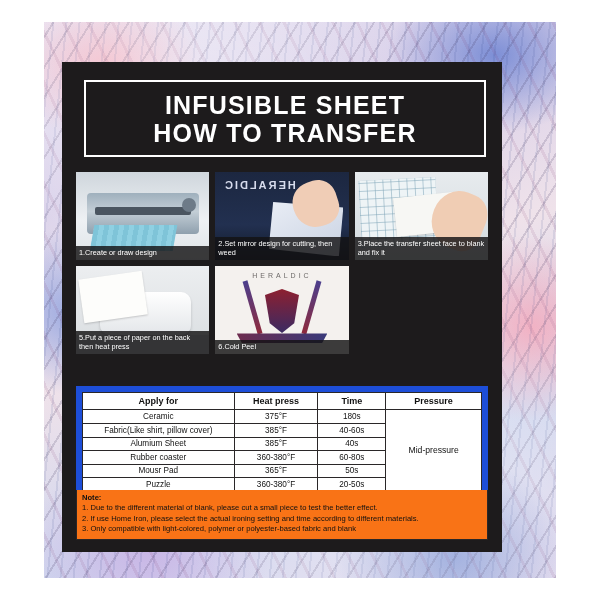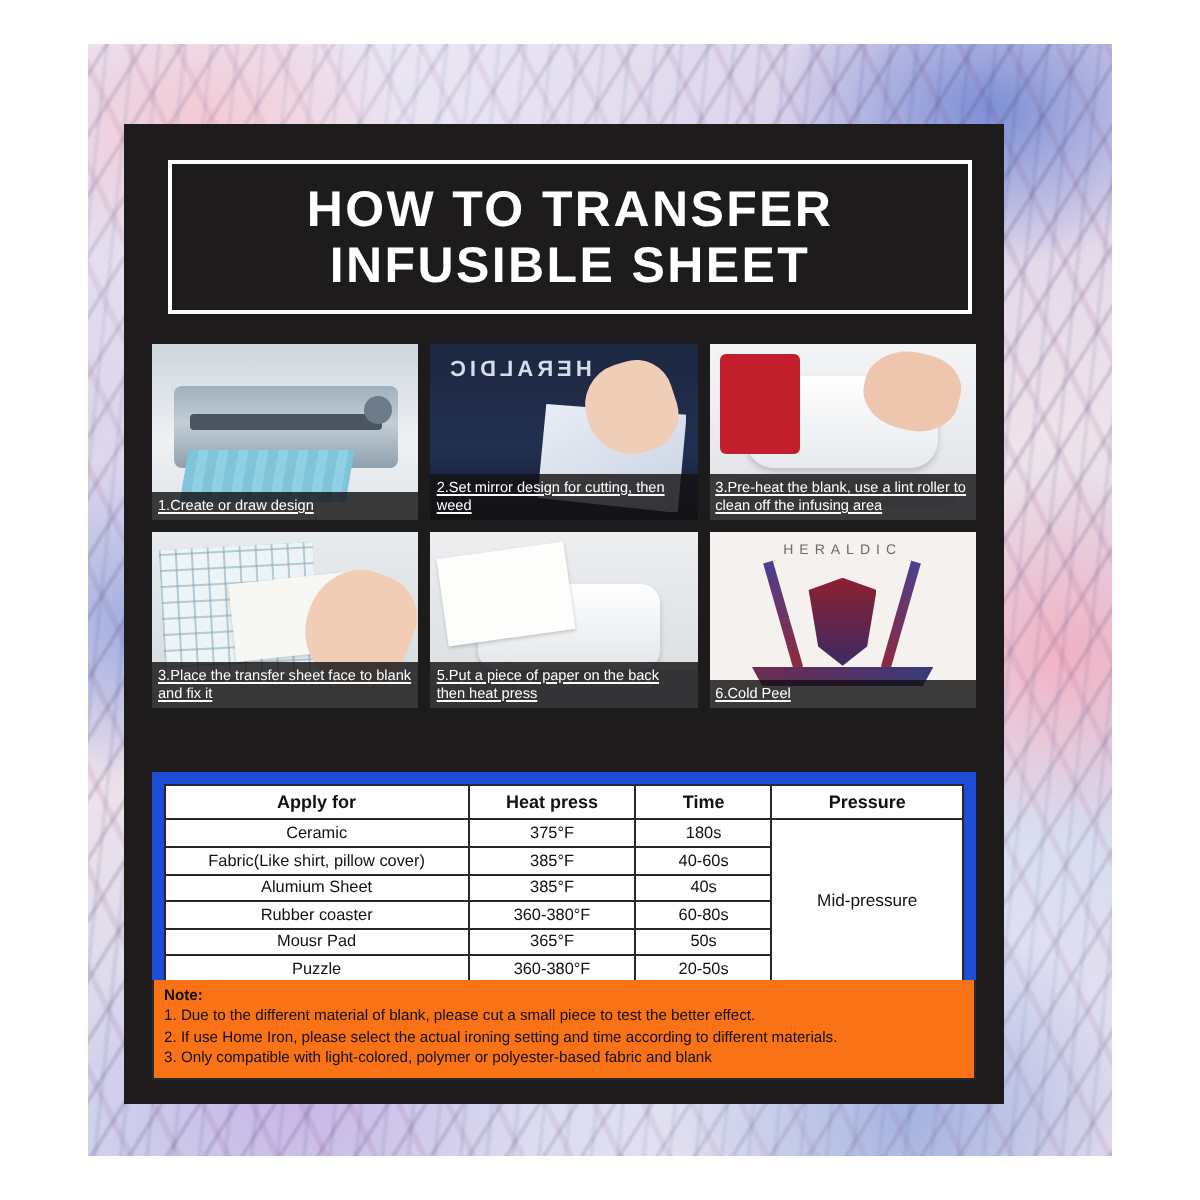--- a/index.html
+++ b/index.html
@@ -119,21 +119,20 @@
     position: absolute;
     left: 0;
     right: 0;
     bottom: 0;
     background: rgba(20,18,19,0.82);
     color: #ffffff;
     font-size: 7.3px;
     line-height: 1.25;
     padding: 2px 3px 3px 3px;
     box-sizing: border-box;
-    text-decoration: underline;
   }
 
   
   .ph { position: absolute; inset: 0; }
 
   
   .p1 { background: linear-gradient(180deg,#cfd6dc 0%, #eef1f4 55%, #dfe4e8 100%); }
   .p1 .mach {
     position: absolute; left: 8%; top: 24%; width: 84%; height: 46%;
     background: linear-gradient(180deg,#9fb0bd 0%, #c3ced6 45%, #8fa0ae 100%);
@@ -314,22 +313,22 @@
 </head>
 <body>
 
 <div id="page">
 
   <div class="marble"></div>
 
   <div class="panel"></div>
 
   <div class="title-box">
+    <div class="title-line">INFUSIBLE SHEET</div>
     <div class="title-line">HOW TO TRANSFER</div>
-    <div class="title-line">INFUSIBLE SHEET</div>
   </div>
 
   <div class="steps">
 
     <div class="step">
       <div class="ph p1">
         <div class="mach"></div>
         <div class="slot"></div>
         <div class="knob"></div>
         <div class="mat"></div>
@@ -339,29 +338,20 @@
 
     <div class="step">
       <div class="ph p2">
         <div class="txt">HERALDIC</div>
         <div class="sheet"></div>
         <div class="hand"></div>
       </div>
       <div class="cap">2.Set mirror design for cutting, then weed</div>
     </div>
 
-    <div class="step">
-      <div class="ph p3">
-        <div class="press"></div>
-        <div class="red"></div>
-        <div class="hand"></div>
-        <div class="base"></div>
-      </div>
-      <div class="cap">3.Pre-heat the blank, use a lint roller to clean off the infusing area</div>
-    </div>
 
     <div class="step">
       <div class="ph p4">
         <div class="grid"></div>
         <div class="sheet"></div>
         <div class="hand"></div>
       </div>
       <div class="cap">3.Place the transfer sheet face to blank and fix it</div>
     </div>
 

